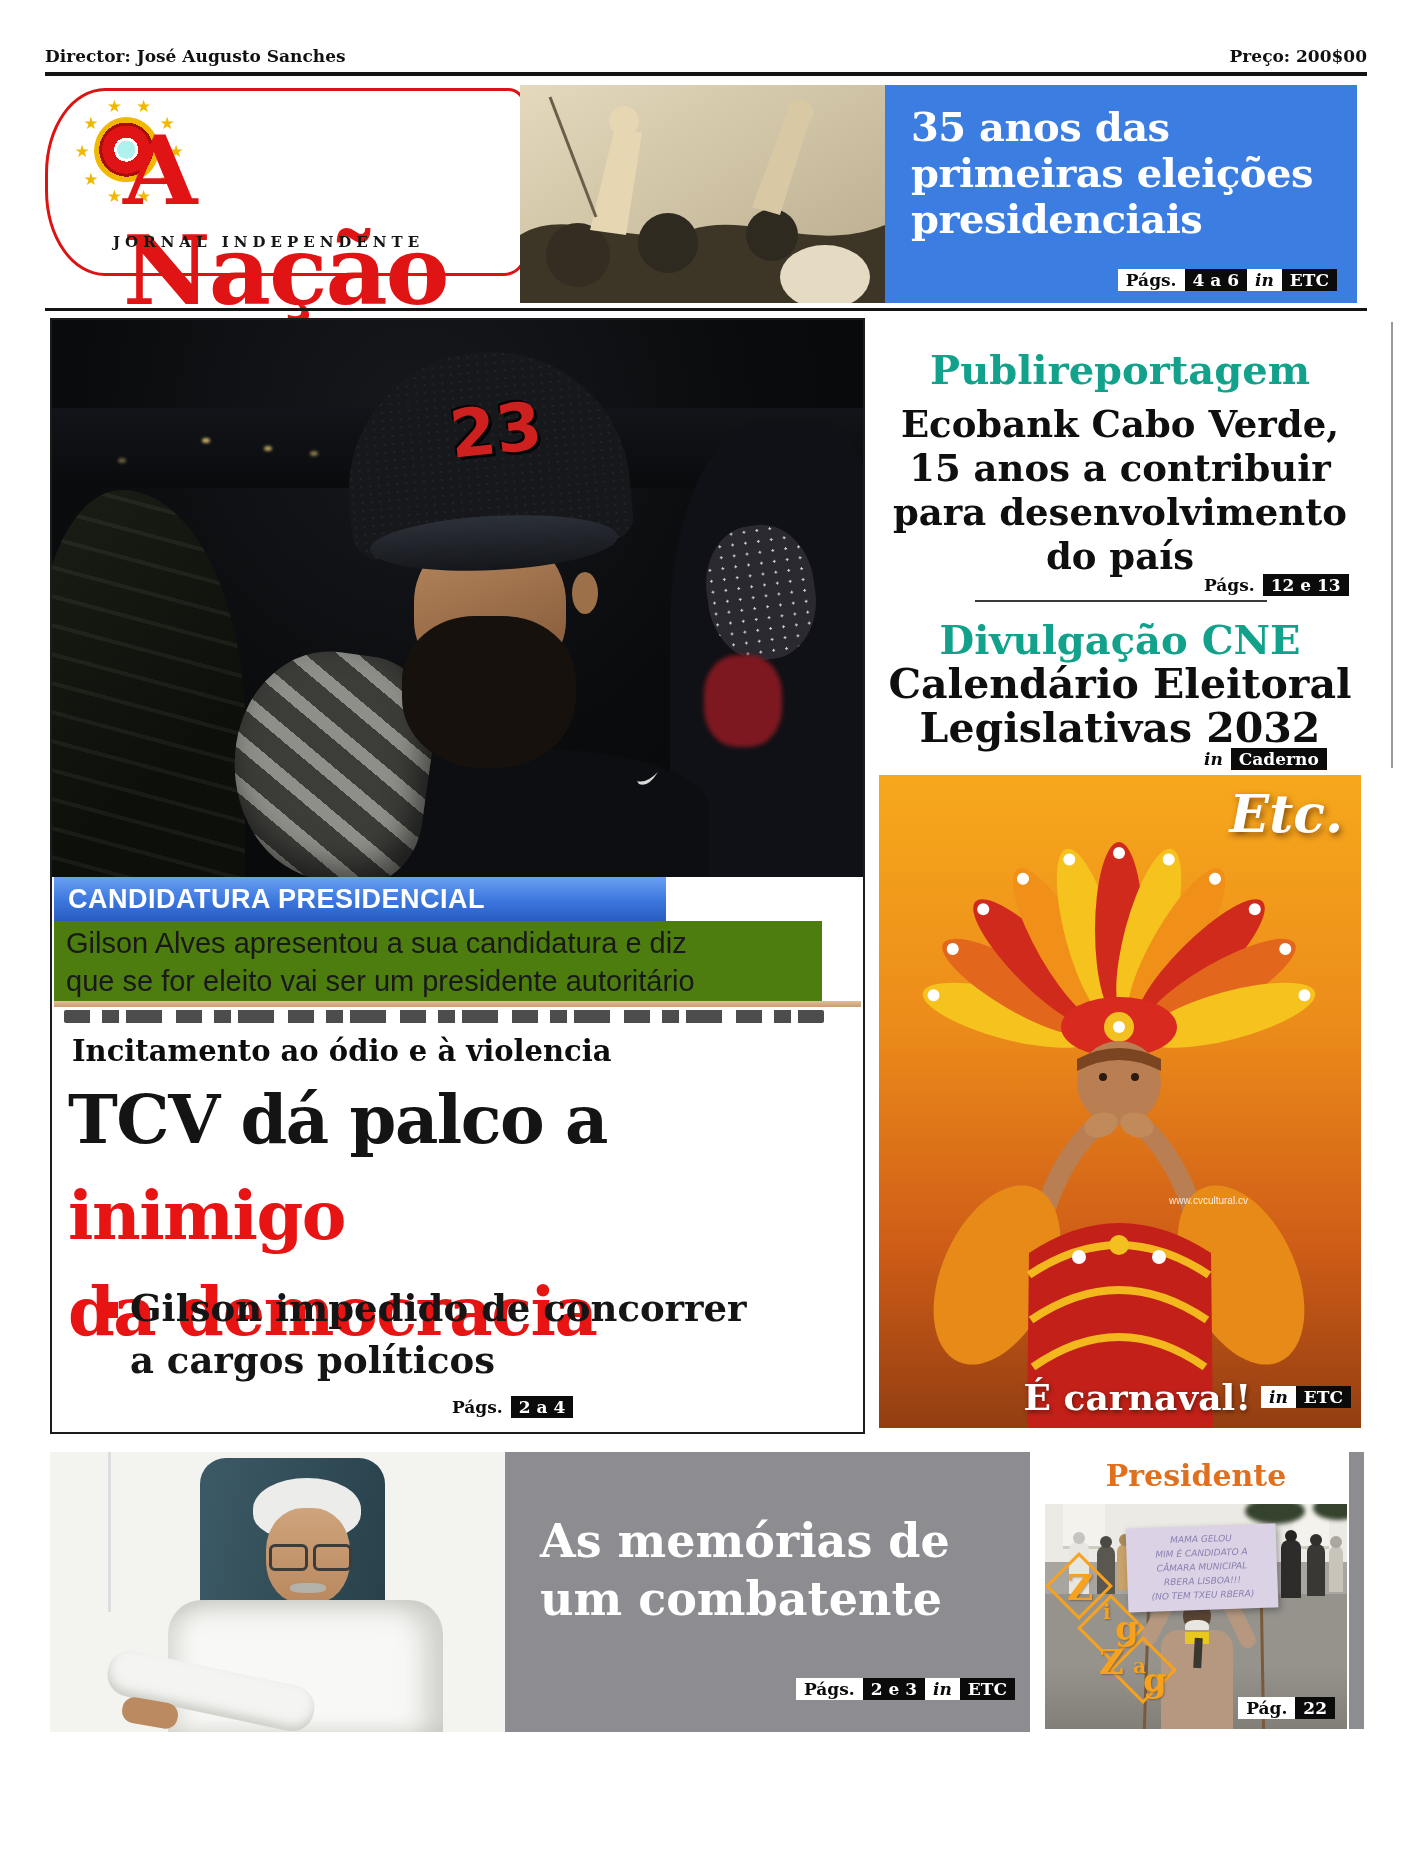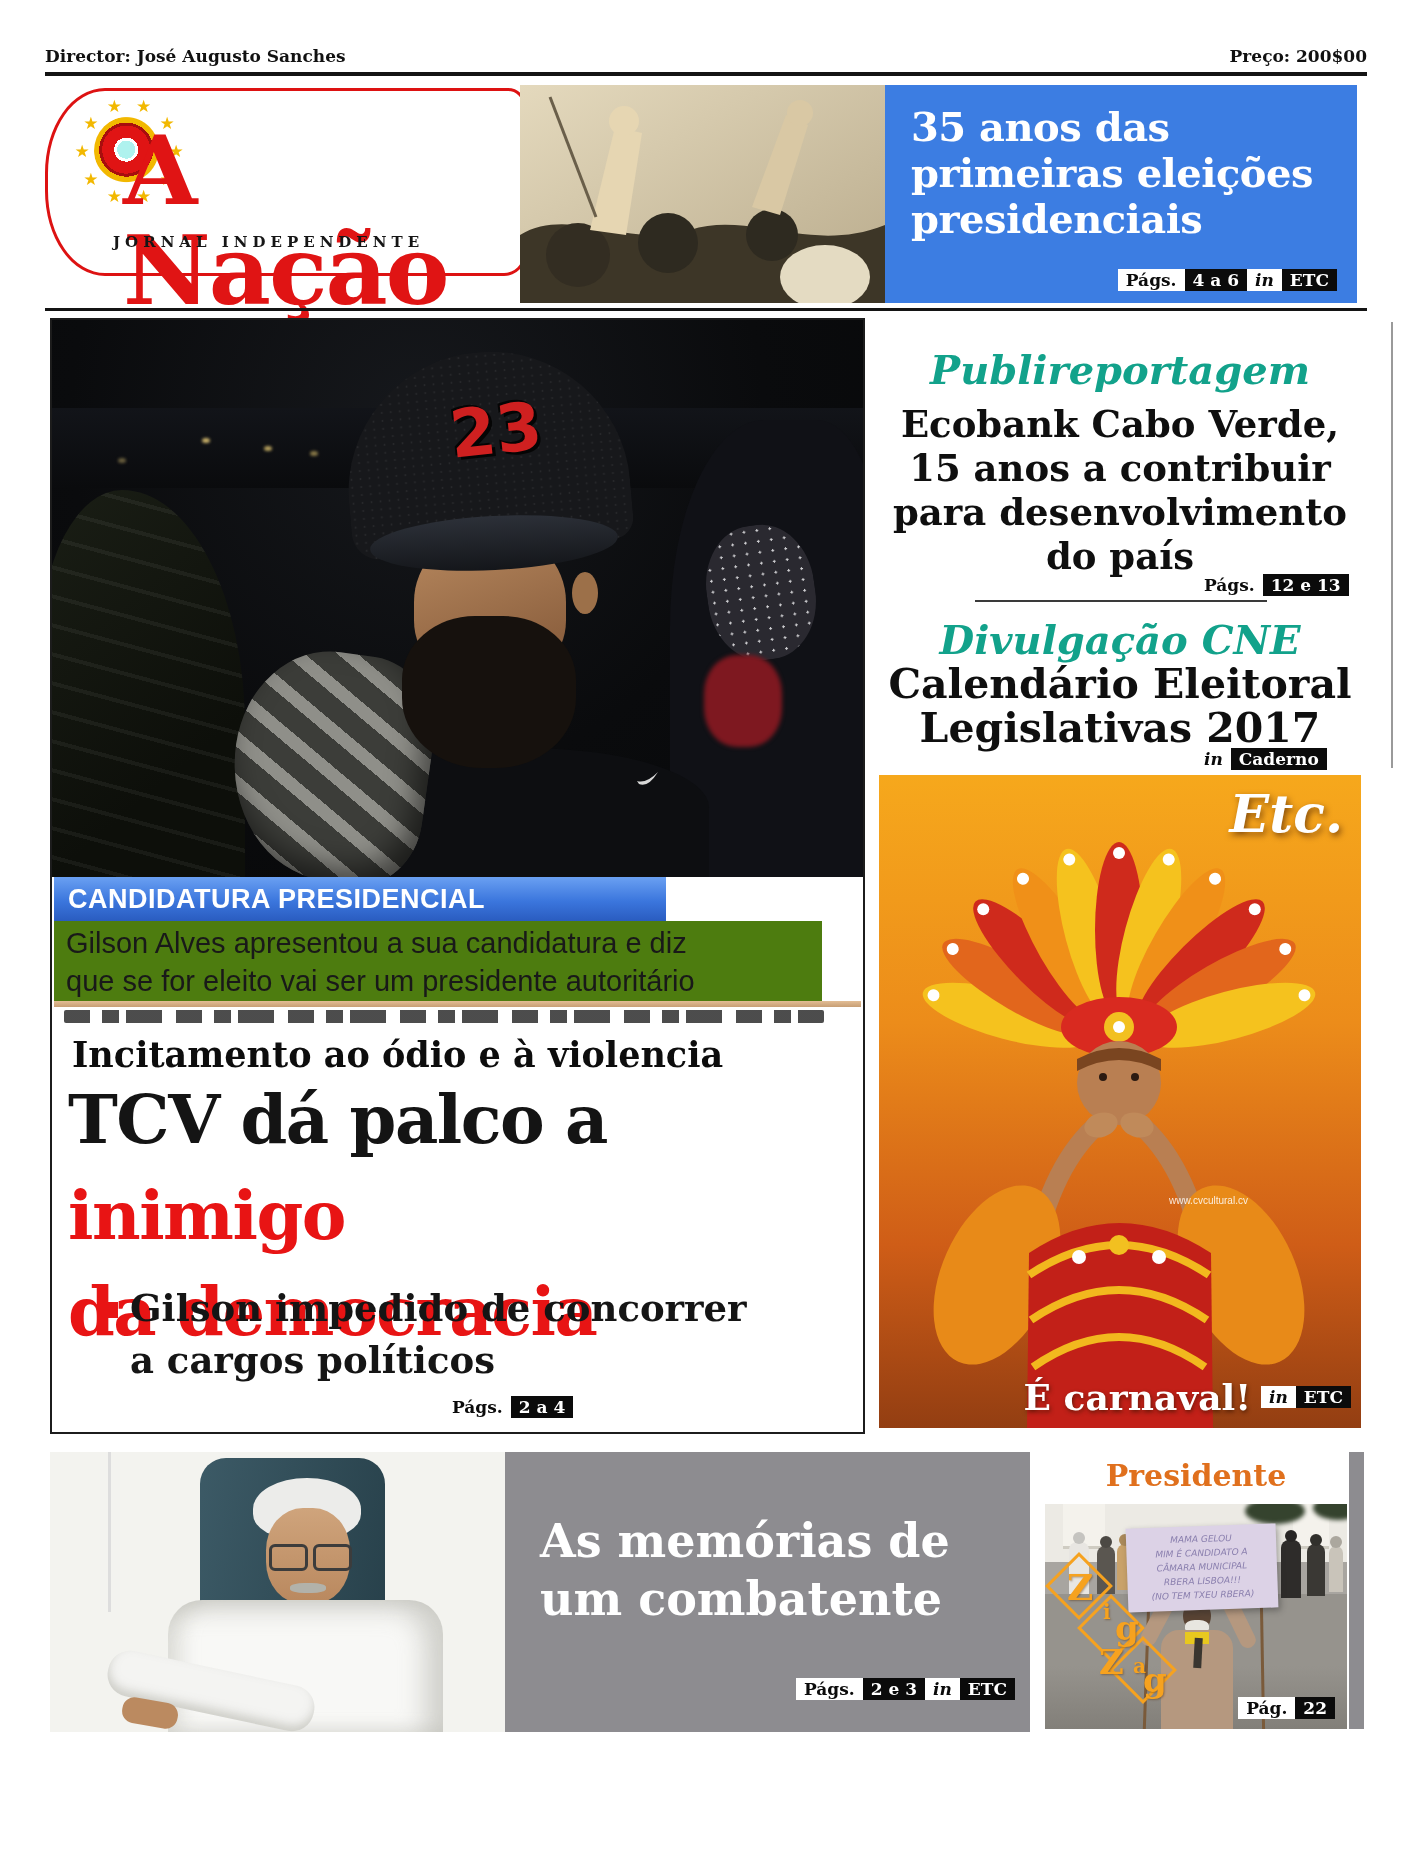--- a/index.html
+++ b/index.html
@@ -70,30 +70,30 @@
 
   .banner{left:2px;top:557px;width:612px;height:44px;background:linear-gradient(180deg,#6aa0f2 0%,#3b76dd 55%,#2a5cc0 100%);
           color:#fff;font-family:"Liberation Sans","DejaVu Sans",sans-serif;font-weight:700;font-size:27px;
           line-height:44px;padding-left:14px;box-sizing:border-box;letter-spacing:.5px;}
   .caption{left:2px;top:601px;width:768px;height:80px;background:#4d7c0f;color:#191919;
            font-family:"Liberation Sans","DejaVu Sans",sans-serif;font-size:29px;line-height:38px;
            padding:3px 0 0 12px;box-sizing:border-box;}
   .tanrule{left:2px;top:681px;width:807px;height:6px;background:linear-gradient(#e2bd95,#c79e74);}
   .cutstrip{left:12px;top:690px;width:760px;height:13px;opacity:.85;border-radius:2px;
      background:repeating-linear-gradient(90deg,#2d2d2d 0 26px, transparent 26px 38px, #2d2d2d 38px 55px, transparent 55px 62px, #2d2d2d 62px 98px, transparent 98px 112px);}
-  .kicker{left:20px;top:714px;font-size:35px;font-weight:700;color:#0d0d0d;}
+  .kicker{left:20px;top:714px;font-size:29px;font-weight:700;color:#0d0d0d;}
   .headline{left:16px;top:752px;width:790px;font-size:67px;font-weight:700;line-height:96px;letter-spacing:-1.5px;color:#141414;}
   .headline .red{color:#e81414;text-align:center;}
   .bullets{left:14px;top:962px;display:flex;}
   .bsq{width:16px;height:16px;background:#e81414;margin:20px 12px 0 36px;flex:none;}
   .btxt{font-size:37px;font-weight:700;line-height:52px;color:#151515;}
   .mb-badge{left:392px;top:1076px;}
 
   
-  .rc-kicker{width:482px;text-align:center;font-size:40px;font-weight:700;color:#12a28b;font-style:italic;}
+  .rc-kicker{width:482px;text-align:center;font-size:40px;font-weight:700;color:#12a28b;}
   .rc-lines{width:482px;text-align:center;font-size:37px;font-weight:700;line-height:44px;color:#0f0f0f;}
   .divider{left:975px;top:600px;width:292px;height:2px;background:#3a3a3a;}
 
   
   .carn{left:879px;top:775px;width:482px;height:653px;overflow:hidden;
         background:linear-gradient(180deg,#f6a81c 0%,#ec8c1a 38%,#cf5d17 72%,#933e12 100%);}
   .carn .etc{position:absolute;right:18px;top:8px;font-size:52px;font-weight:700;font-style:italic;color:#fff;
         text-shadow:2px 3px 6px rgba(60,20,0,.6);}
   .carn .wm{position:absolute;left:290px;top:420px;font-size:10px;color:rgba(255,255,255,.85);
         font-family:"Liberation Sans",sans-serif;}
@@ -276,21 +276,21 @@
   <span class="abs badges" style="left:1196px;top:574px;">
     <span class="bx bw">Págs.</span>
       <span class="bx bk">12 e 13</span>
   </span>
 
   <div class="abs divider"></div>
 
   <div class="abs rc-kicker" style="left:879px;top:616px;">Divulgação CNE</div>
   <div class="abs rc-lines" style="left:879px;top:662px;font-size:41px;">
     <div>Calendário Eleitoral</div>
-    <div>Legislativas 2017</div>
+    <div>Legislativas 2032</div>
   </div>
   <span class="abs badges" style="left:1196px;top:748px;">
     <span class="bx bw it">in</span>
       <span class="bx bk">Caderno</span>
   </span>
 
   <div class="abs carn">
     <svg width="482" height="653" viewBox="0 0 482 653" style="position:absolute;left:0;top:0;">
       <g>
         <g transform="rotate(-75 240 270)">

